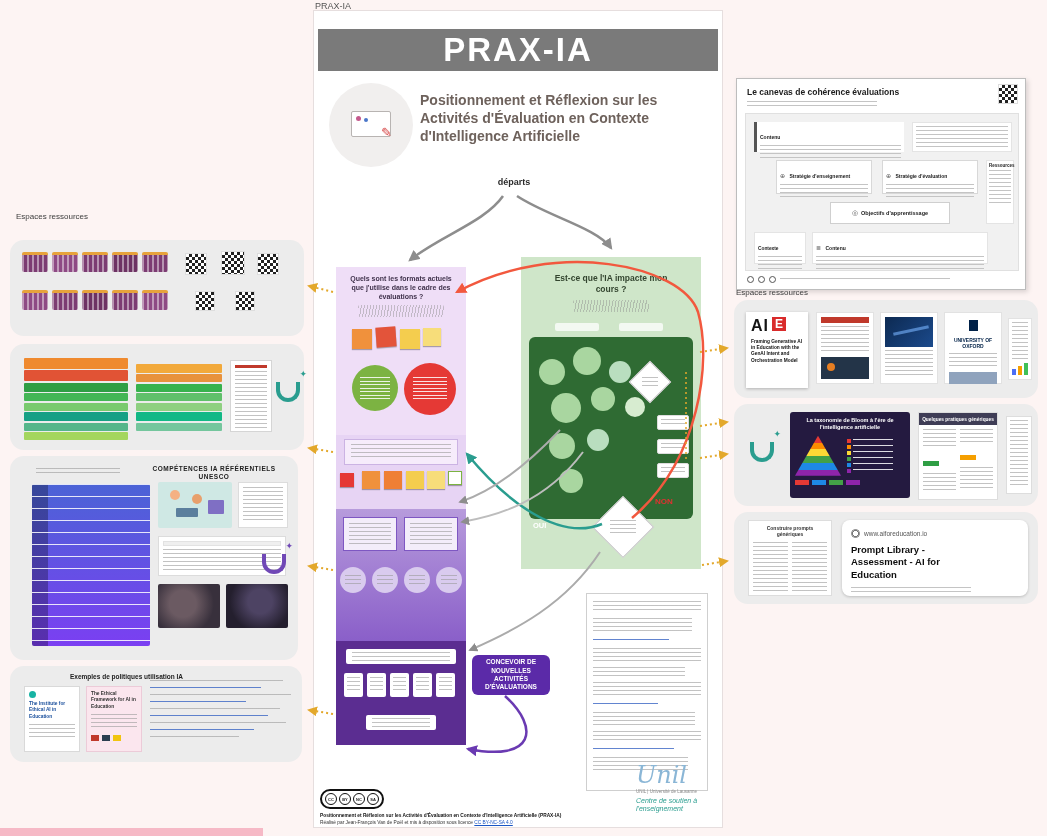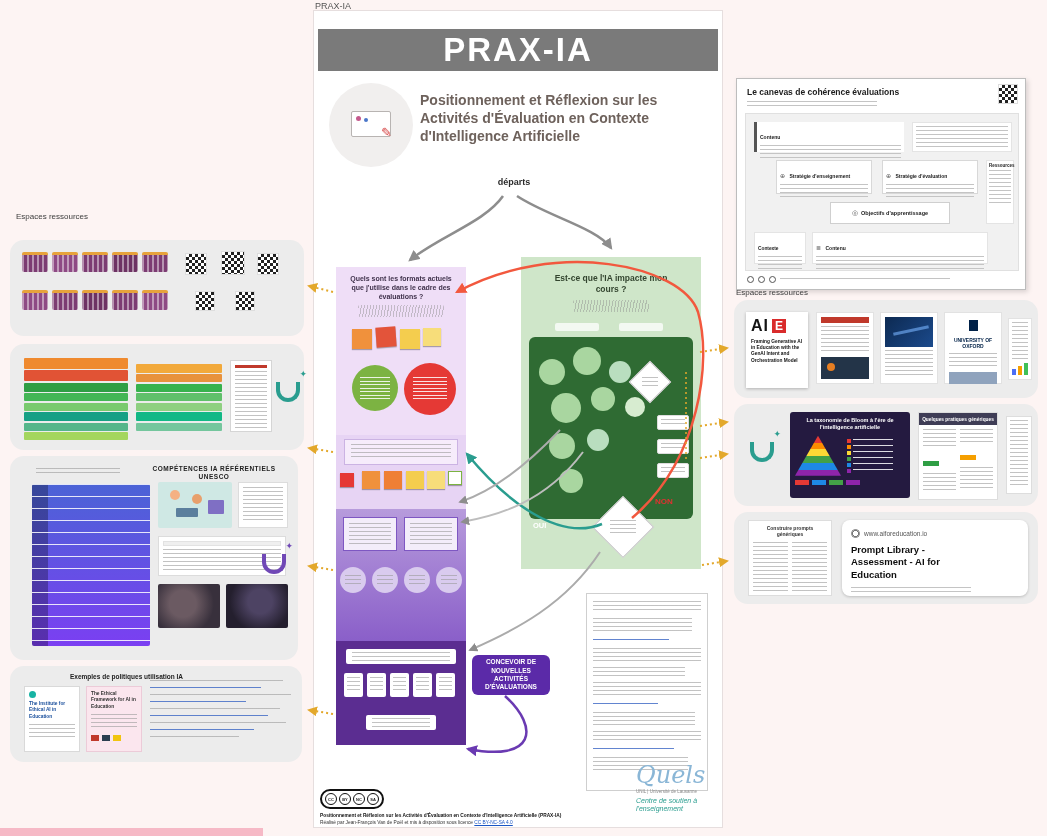--- a/index.html
+++ b/index.html
@@ -180,21 +180,21 @@
     <span class="circ" style="position:static;width:12px;height:12px;border:1px solid #111;font-size:4px;font-weight:bold;display:flex;align-items:center;justify-content:center">BY</span>
     <span class="circ" style="position:static;width:12px;height:12px;border:1px solid #111;font-size:4px;font-weight:bold;display:flex;align-items:center;justify-content:center">NC</span>
     <span class="circ" style="position:static;width:12px;height:12px;border:1px solid #111;font-size:4px;font-weight:bold;display:flex;align-items:center;justify-content:center">SA</span>
   </div>
   <div class="abs" style="left:6px;top:802px;width:262px;font-size:4.8px;font-weight:bold;color:#111">Positionnement et Réflexion sur les Activités d'Évaluation en Contexte d'Intelligence Artificielle (PRAX-IA)</div>
   <div class="abs" style="left:6px;top:809px;width:262px;font-size:4.8px;color:#333">
     <span>Réalisé par Jean-François Van de Poël et mis à disposition sous licence</span>
     <span style="color:#1a56c4;text-decoration:underline">CC BY-NC-SA 4.0</span>
   </div>
   <div class="abs" style="left:322px;top:752px;width:86px">
-    <div style="font-family:'DejaVu Serif',serif;font-style:italic;font-size:24px;color:#8ab6d6;line-height:1">Quels</div>
+    <div style="font-family:'DejaVu Serif',serif;font-style:italic;font-size:24px;color:#8ab6d6;line-height:1">Unil</div>
     <div style="font-size:4.5px;color:#8a8a8a;margin-top:2px">UNIL | Université de Lausanne</div>
     <div style="font-size:7px;color:#2a9d8f;font-style:italic;margin-top:3px;line-height:1.2">Centre de soutien à l'enseignement</div>
   </div>
 </div>
 
 <div class="abs" style="left:16px;top:212px;font-size:8px;color:#3c3c3c">Espaces ressources</div>
 
 <div class="panel" style="left:10px;top:240px;width:294px;height:96px">
   <div class="mthumb" style="left:12px;top:12px"></div>
   <div class="mthumb" style="left:42px;top:12px;background-color:#8e4a84"></div>
@@ -337,21 +337,21 @@
     <span class="circ" style="position:static;width:7px;height:7px;border:1px solid #555"></span>
     <span class="circ" style="position:static;width:7px;height:7px;border:1px solid #555"></span>
     <div class="tll" style="height:4px;width:170px"></div>
   </div>
 </div>
 
 <div class="abs" style="left:736px;top:288px;font-size:8px;color:#3c3c3c">Espaces ressources</div>
 
 <div class="panel" style="left:734px;top:300px;width:304px;height:98px">
   <div class="card" style="left:12px;top:12px;width:62px;height:76px;border:none;box-shadow:0 1px 3px rgba(0,0,0,.25);padding:5px">
-    <div style="display:flex;align-items:center">
+    <div style="display:flex;align-items:flex-start">
       <span style="font-size:16px;font-weight:900;color:#141414;letter-spacing:1px">AI</span>
       <span style="background:#d92b2b;color:#fff;font-size:12px;font-weight:bold;padding:0 3px;margin-left:3px">E</span>
     </div>
     <div style="font-size:4.8px;font-weight:bold;color:#111;line-height:1.3;margin-top:4px">Framing Generative AI in Education with the GenAI Intent and Orchestration Model</div>
   </div>
   <div class="card" style="left:82px;top:12px;width:58px;height:72px;border-color:#e2e2e2;padding:4px">
     <div style="height:6px;background:#c0392b;margin-bottom:3px"></div>
     <div class="tl" style="height:28px;margin-bottom:3px"></div>
     <div style="height:22px;background:#233448;position:relative">
         <span class="circ" style="left:6px;top:6px;width:8px;height:8px;background:#e67e22"></span>

